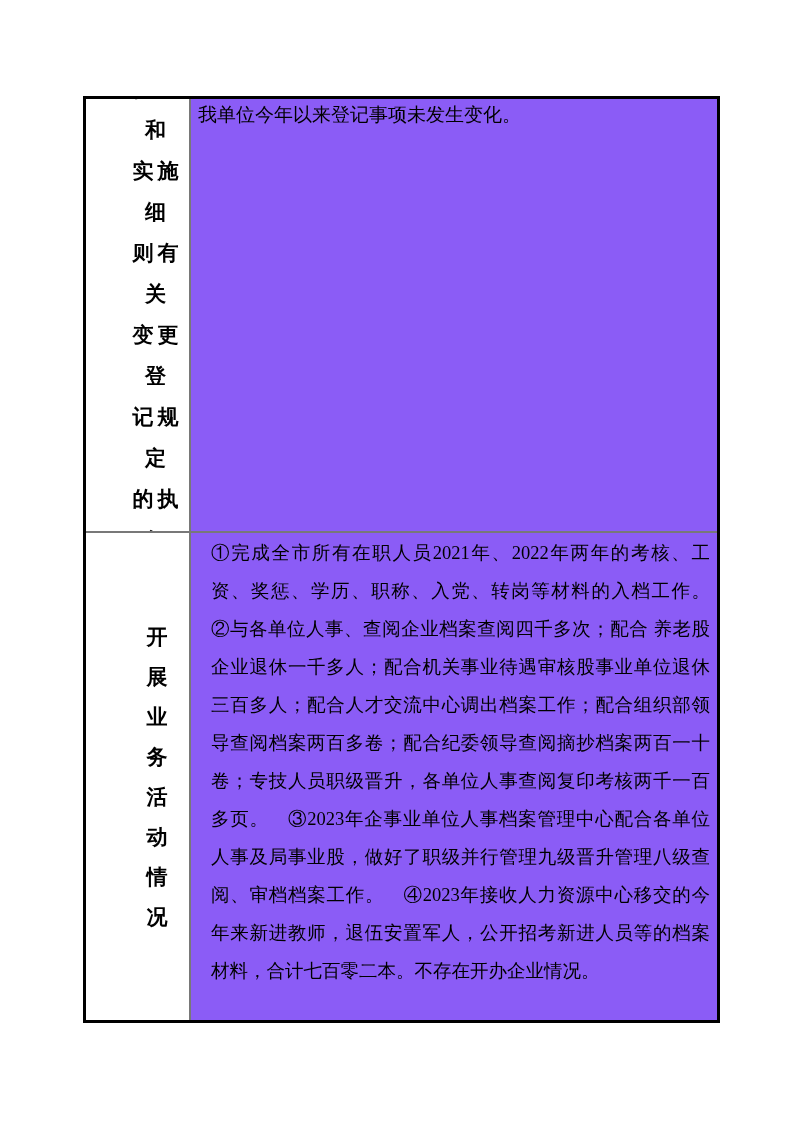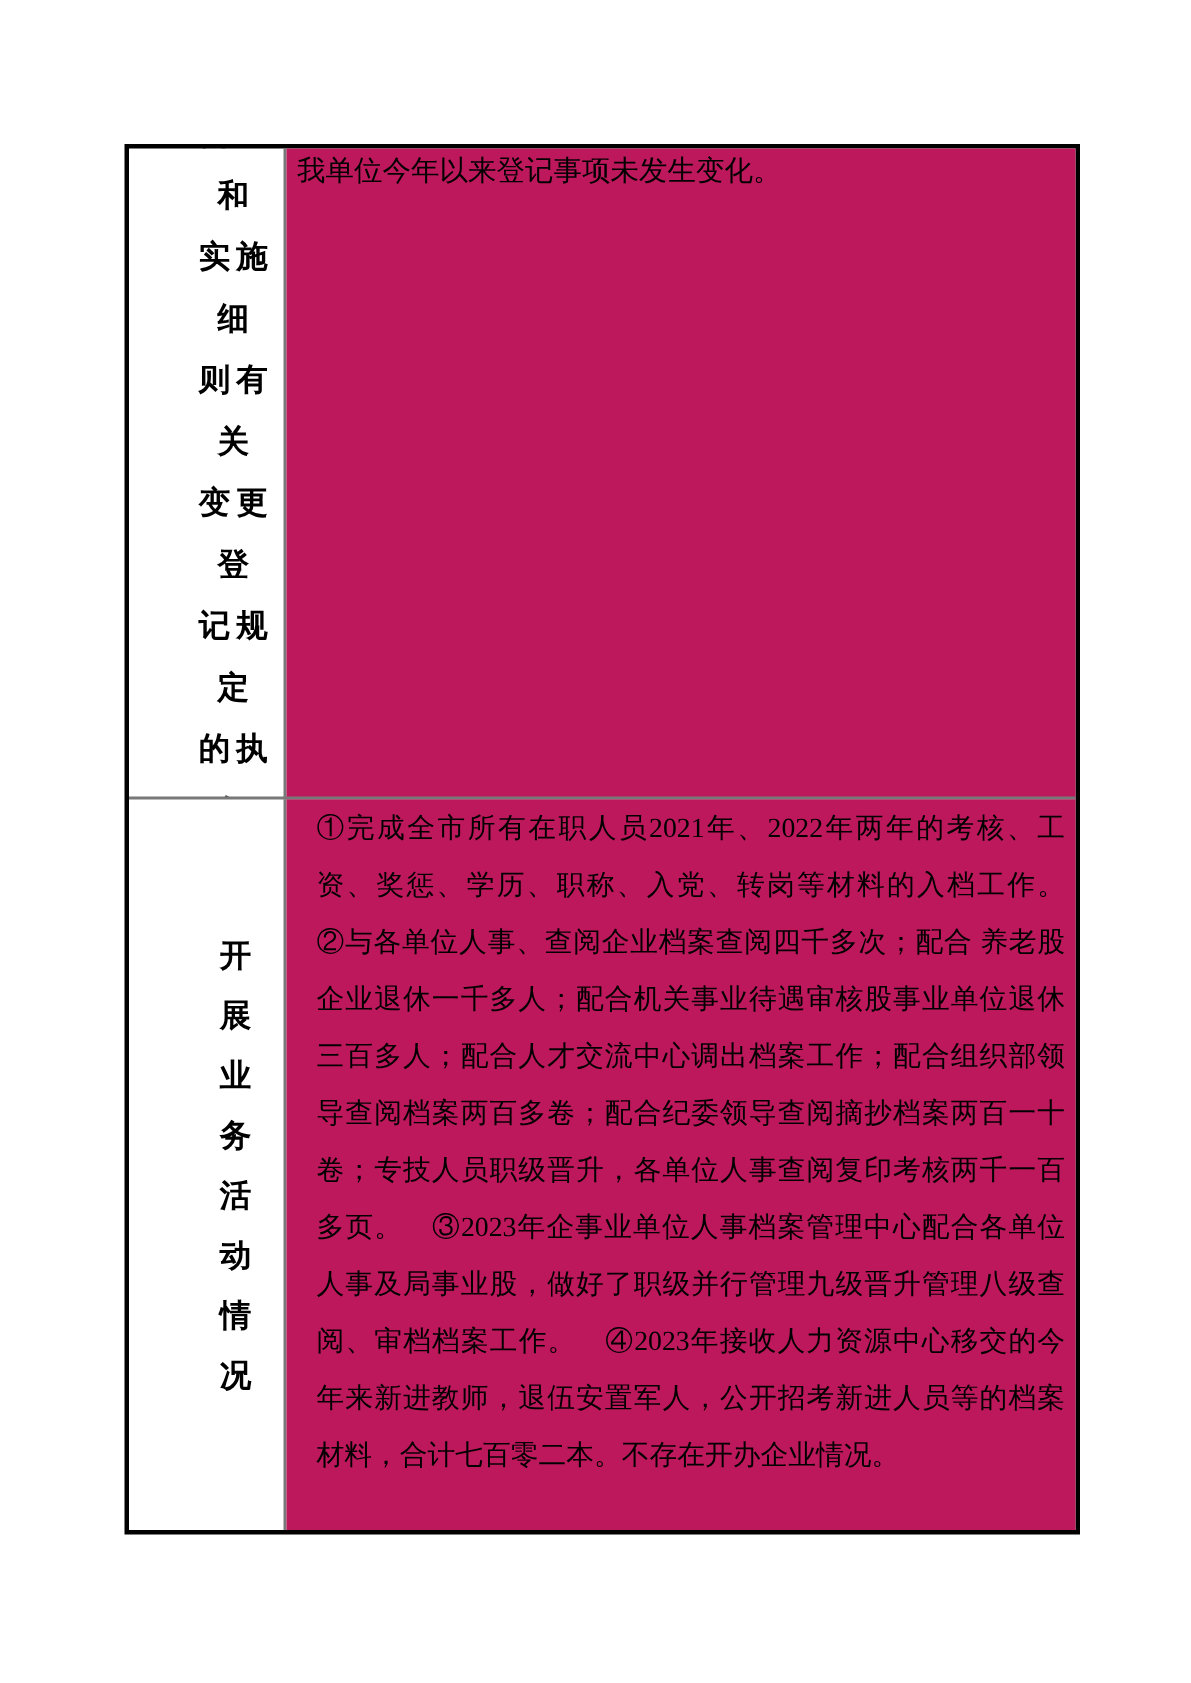--- a/index.html
+++ b/index.html
@@ -41,21 +41,21 @@
     font-size: 21px;
     line-height: 41px;
     letter-spacing: 4px;
   }
   .label-cell.r2 {
     font-size: 21px;
     line-height: 40px;
     letter-spacing: 1px;
   }
   .content-cell {
-    background: #be185d;
+    background: #8b5cf6;
   }
   .content-cell.r1 {
     padding: 3px 8px 0 7px;
     font-size: 19px;
     line-height: 25px;
   }
   .content-cell.r2 {
     padding: 1px 7px 0 20px;
     font-size: 18.5px;
     line-height: 38px;

